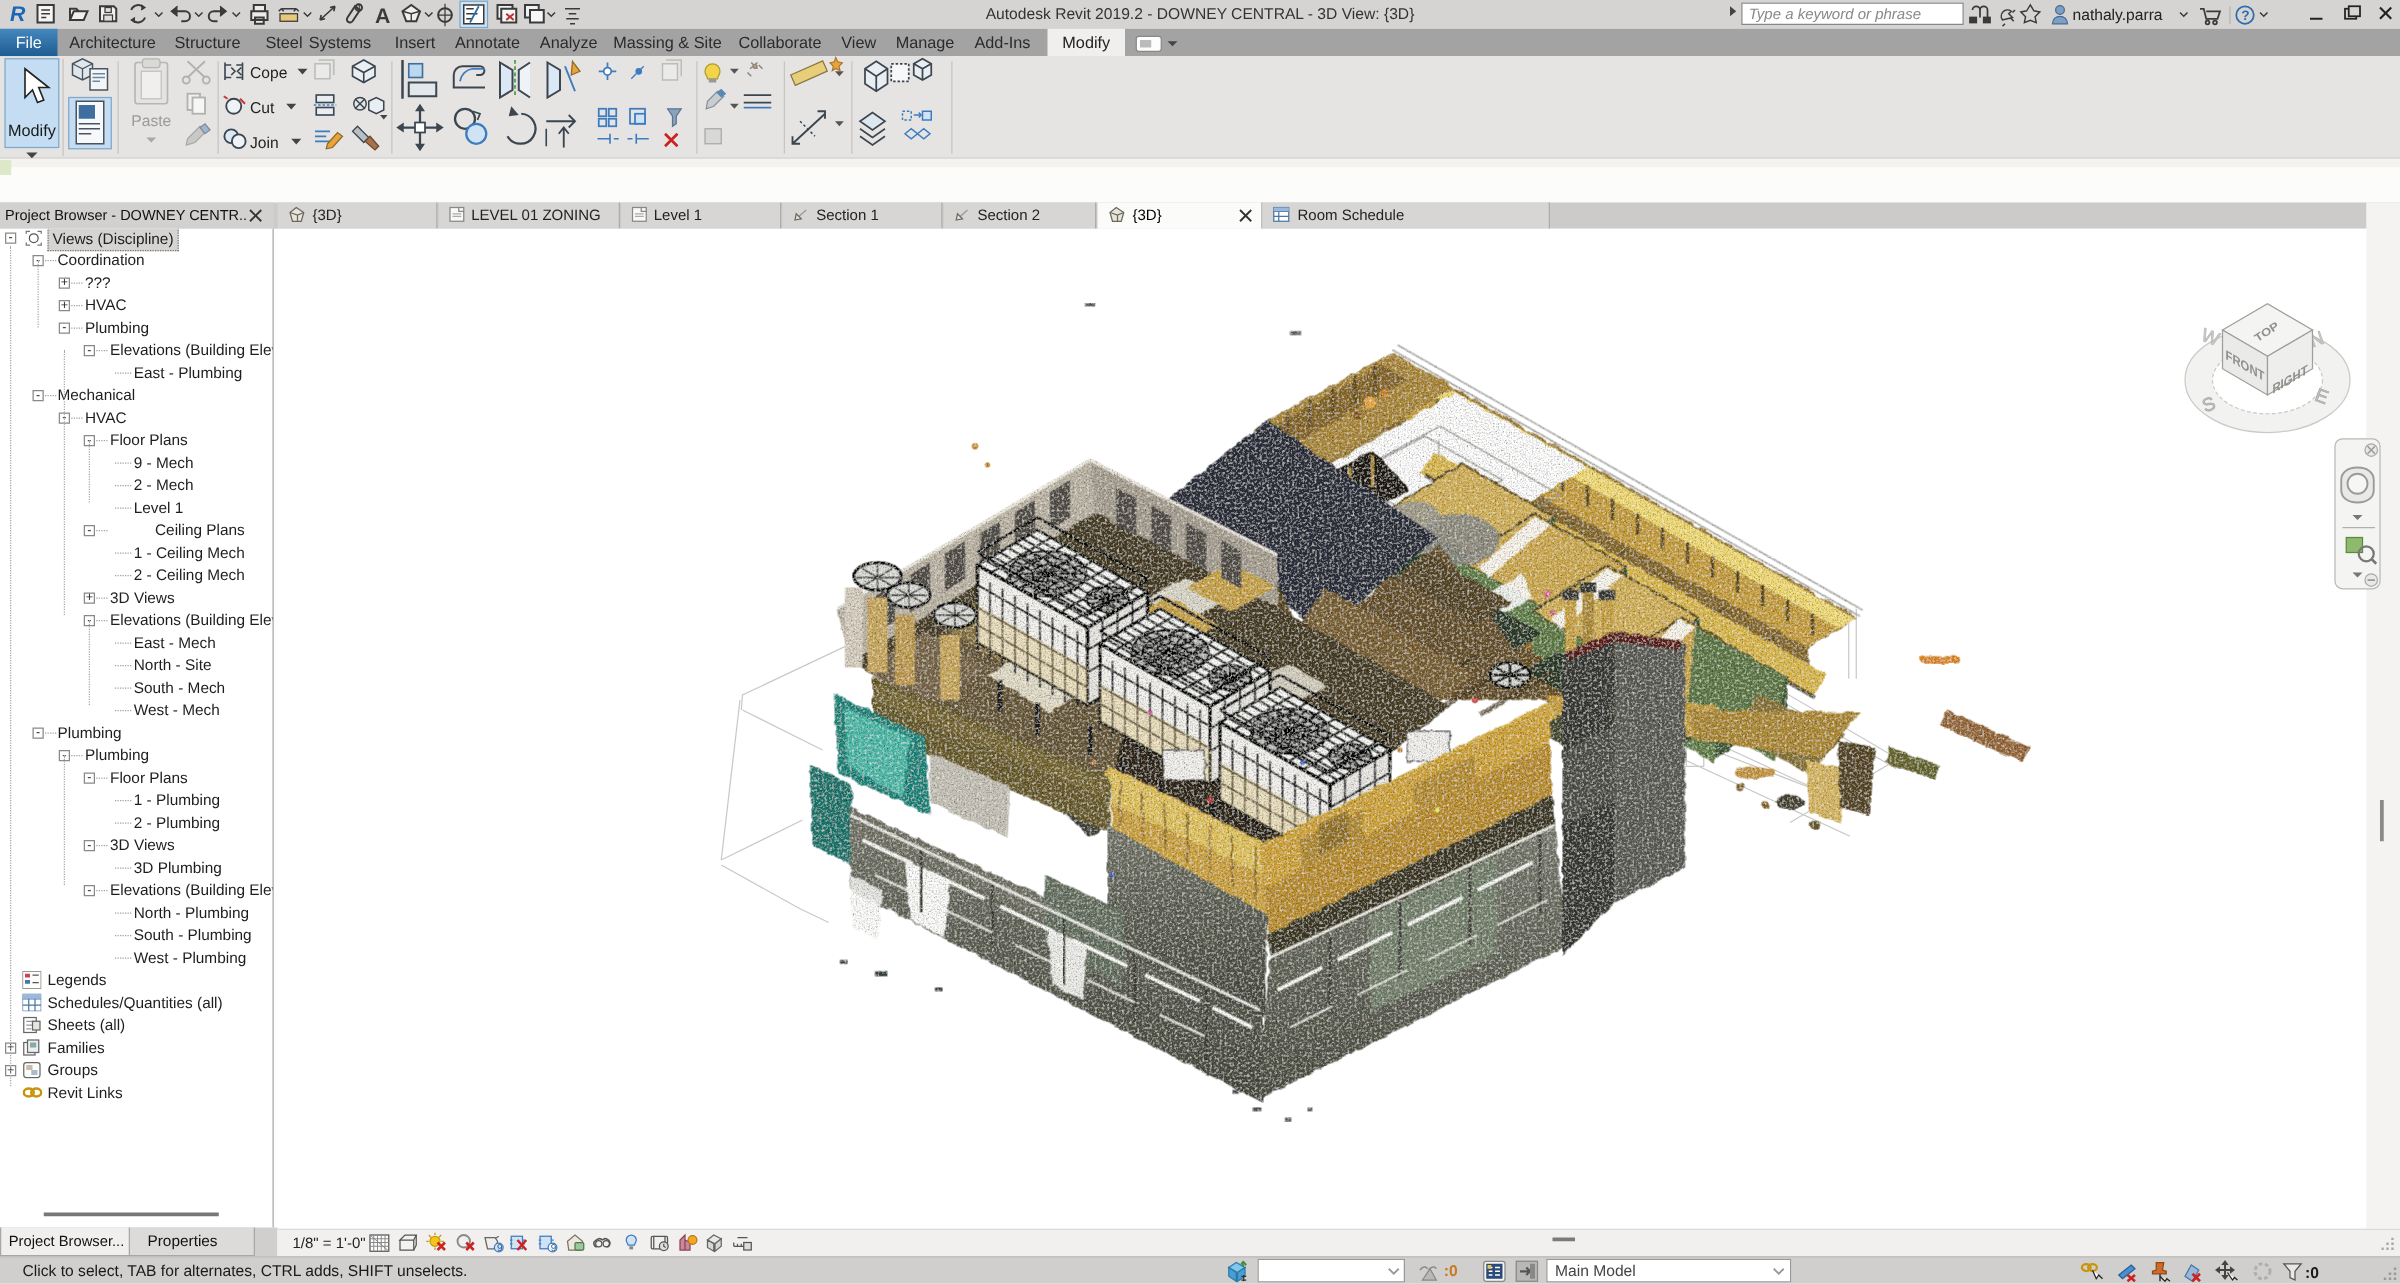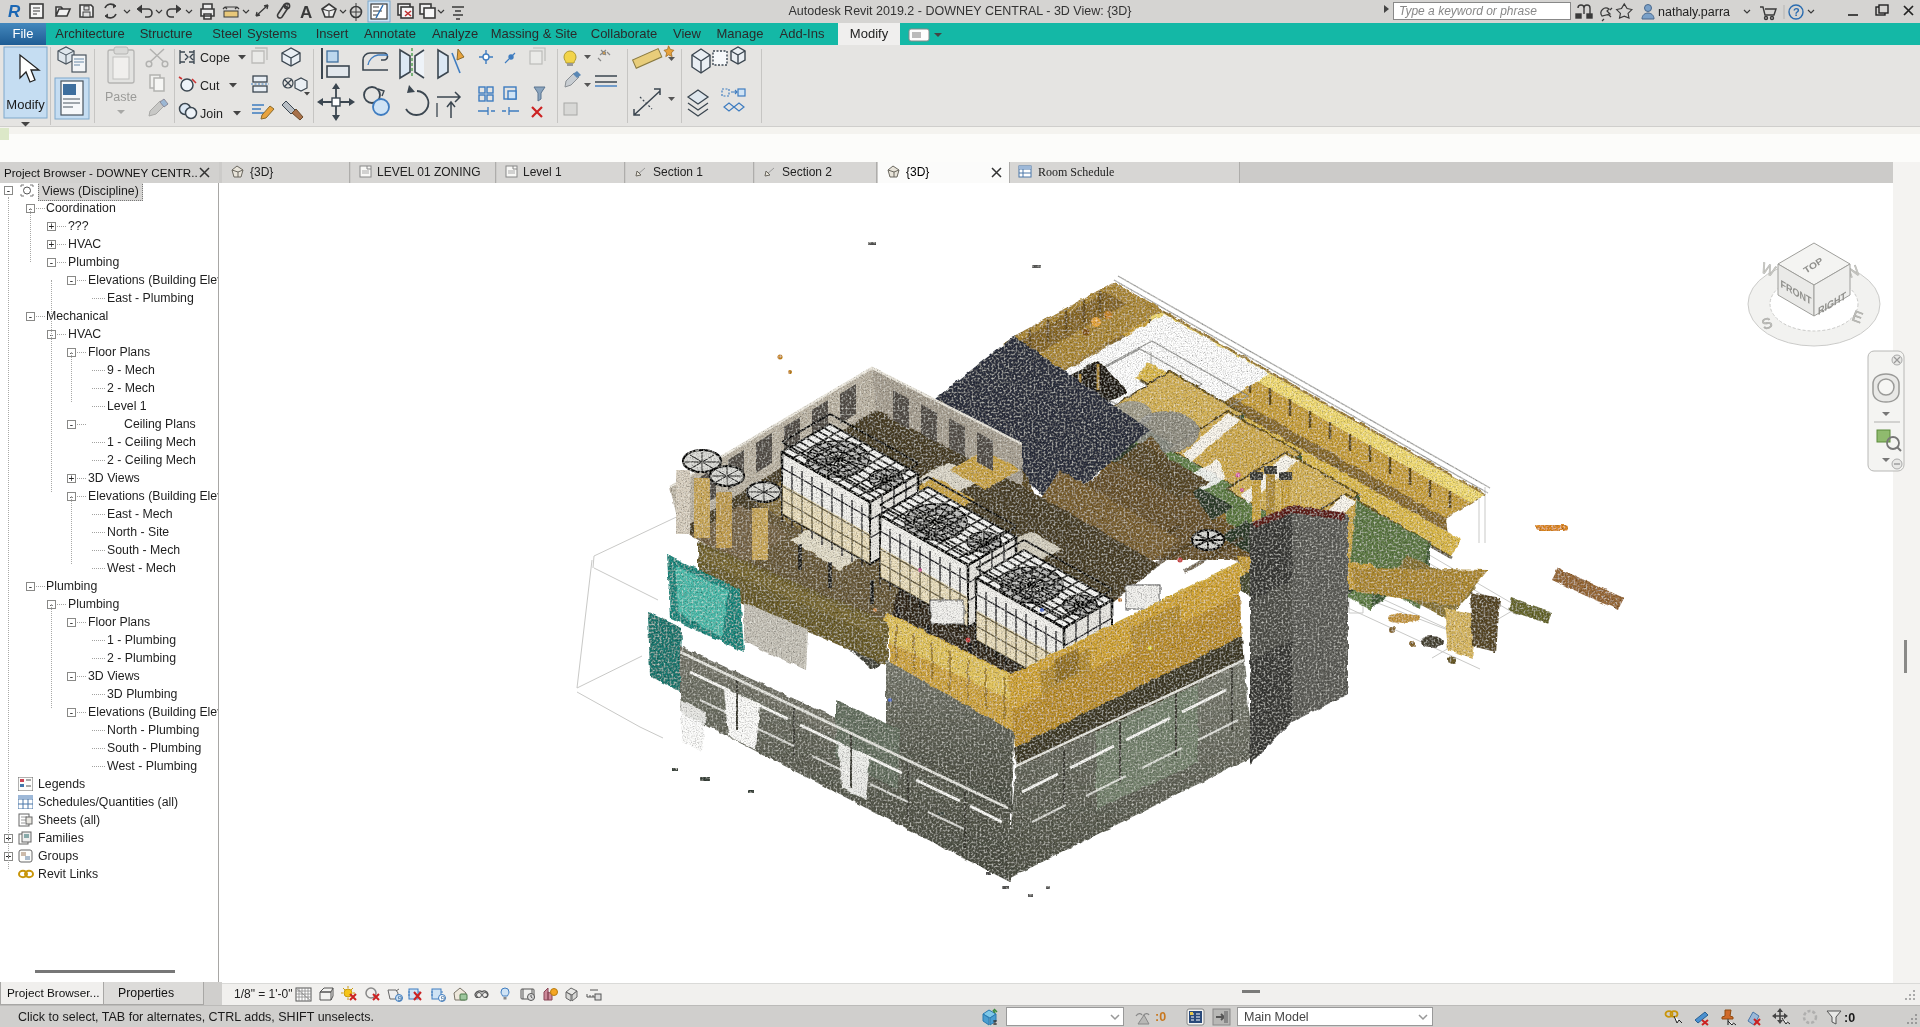--- a/index.html
+++ b/index.html
@@ -1,20 +1,20 @@
 <!DOCTYPE html>
 <html><head>
 <meta charset="utf-8">
 <style>
 *{margin:0;padding:0;box-sizing:border-box;}
 html,body{width:1920px;height:1027px;overflow:hidden;font-family:"Liberation Sans",sans-serif;background:#fff;}
 .abs{position:absolute;}
 #titlebar{position:absolute;left:0;top:0;width:1920px;height:23px;background:#d5d4d2;}
 #title{position:absolute;left:0;top:4px;width:1920px;text-align:center;font-size:12.5px;color:#333;}
-#menurow{position:absolute;left:0;top:23px;width:1920px;height:22px;background:#14b8a6;}
+#menurow{position:absolute;left:0;top:23px;width:1920px;height:22px;background:#a3a3a3;}
 .mtab{position:absolute;top:0;height:22px;line-height:22px;font-size:13px;color:#2b2b2b;text-align:center;}
 #filetab{left:0;width:46px;background:linear-gradient(#4488bd,#1e5c94);color:#fff;}
 #modifytab{background:#f0efee;color:#222;}
 #ribbon{position:absolute;left:0;top:45px;width:1920px;height:82px;background:#e5e4e2;border-bottom:1px solid #cfcecc;}
 #ribstrip{position:absolute;left:0;top:127px;width:1920px;height:7px;background:#f4f3ef;}
 #gaprow{position:absolute;left:0;top:134px;width:1920px;height:28px;background:#fcfcfa;}
 #greenblk{position:absolute;left:0;top:128px;width:9px;height:12px;background:#dce8c8;}
 #tabrow{position:absolute;left:0;top:162px;width:1920px;height:21px;background:#cccbc9;}
 .vtab{position:absolute;top:0;height:21px;background:#d7d6d4;border-right:1px solid #aeadab;font-size:12px;color:#222;line-height:21px;}
 #pbpanel{position:absolute;left:0;top:183px;width:219px;height:799px;background:#fff;border-right:1px solid #a8a7a5;overflow:hidden;}
@@ -361,21 +361,21 @@
 <div class="vtab" style="left:755px;width:122px;"><svg width="14" height="13" style="vertical-align:-2px;margin:0 5px 0 8px">
         <path d="M3 10l8-7" stroke="#999"></path>
         <path d="M2 11l5-1-4-4z" fill="#e8e4da" stroke="#6a675f"></path>
       </svg>Section 2</div>
 <div class="vtab" style="left:878px;width:132px;background:#fbfbfa;color:#000;"><svg width="15" height="13" style="vertical-align:-2px;margin:0 5px 0 8px">
         <path d="M2 5l5-4 6 4-2 7H4z" fill="#e8e4da" stroke="#6a675f"></path>
         <path d="M2 5l6 2 5-2M8 7v5" stroke="#6a675f" fill="none"></path>
       </svg>{3D}<svg class="abs" style="left:113px;top:5px" width="11" height="11">
         <path d="M1 1l9 9M10 1l-9 9" stroke="#333" stroke-width="1.5"></path>
       </svg></div>
-<div class="vtab" style="left:1010px;width:230px;font-family:Liberation Serif, serif;"><svg width="14" height="13" style="vertical-align:-2px;margin:0 6px 0 8px">
+<div class="vtab" style="left:1010px;width:230px;"><svg width="14" height="13" style="vertical-align:-2px;margin:0 6px 0 8px">
         <rect x="1" y="1" width="12" height="11" fill="#fff" stroke="#4a76a8"></rect>
         <path d="M1 4h12M5 4v8M1 8h12" stroke="#4a76a8"></path>
         <rect x="1" y="1" width="12" height="3" fill="#9db8d8"></rect>
       </svg>Room Schedule</div>
 <svg class="abs" style="left:1899px;top:6px" width="14" height="12">
       <path d="M1 1h11M1 4h11" stroke="#444" stroke-width="1.2"></path>
       <path d="M3 7l4 4 4-4z" fill="#444"></path>
     </svg>
 </div>
 <div id="pbpanel">

